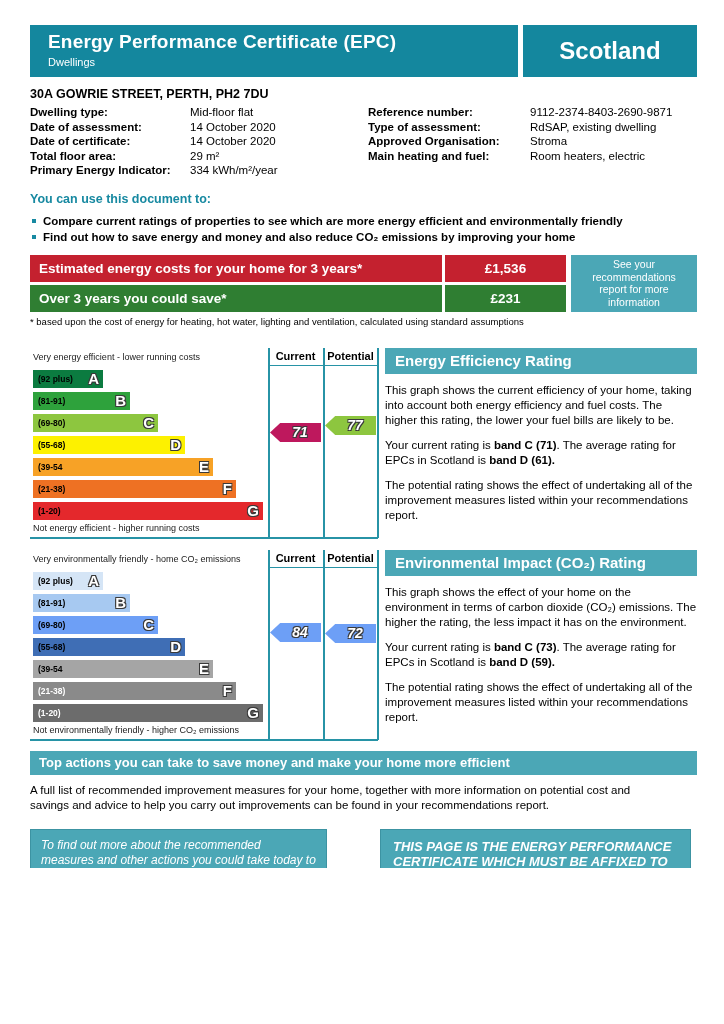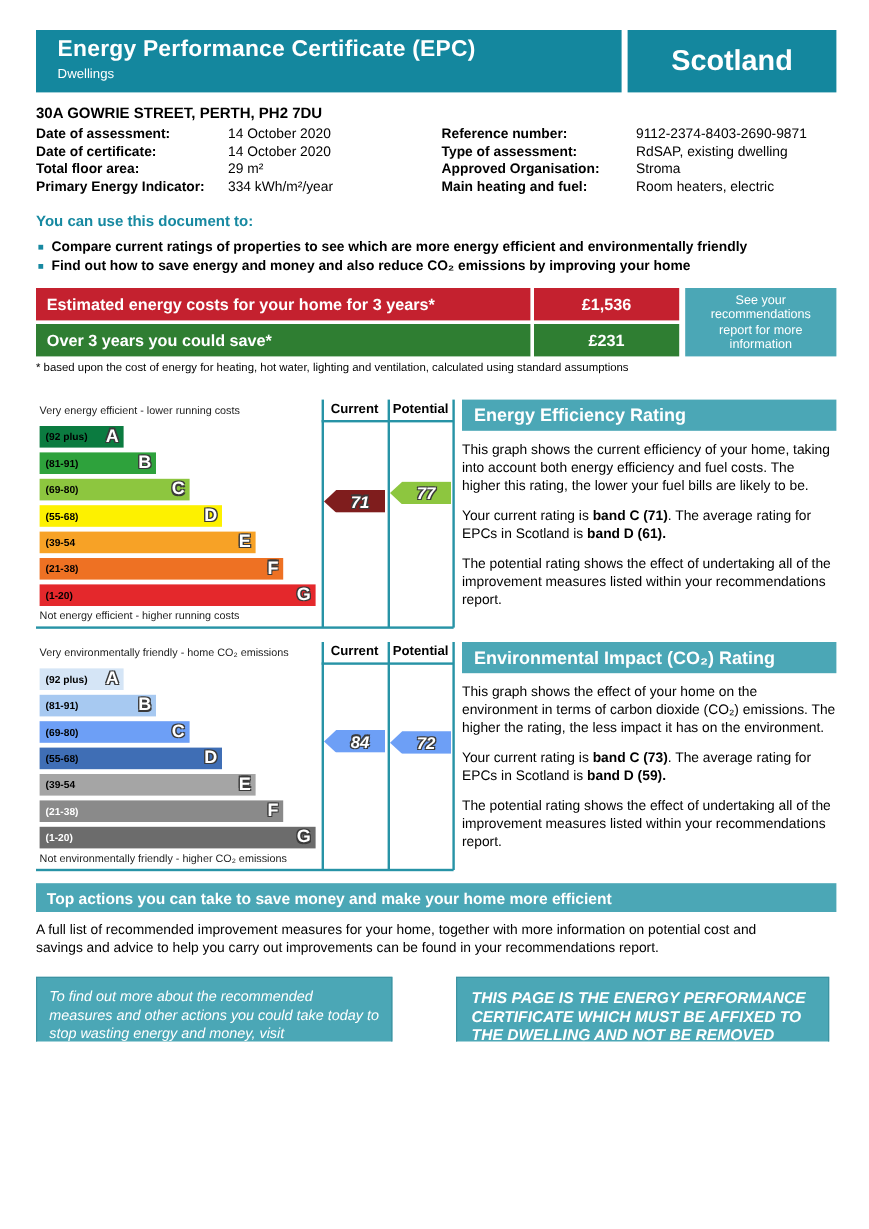--- a/index.html
+++ b/index.html
@@ -93,20 +93,24 @@
     </div>
     <div class="header-gap"></div>
     <div class="header-region">Scotland</div>
   </div>
 
   <div class="address">30A GOWRIE STREET, PERTH, PH2 7DU</div>
 
   <div class="details">
     <div class="details-col left">
       <div class="detail-row">
+          <span class="dl">Dwelling type:</span>
+          <span class="dv">Mid-floor flat</span>
+        </div>
+      <div class="detail-row">
           <span class="dl">Date of assessment:</span>
           <span class="dv">14 October 2020</span>
         </div>
       <div class="detail-row">
           <span class="dl">Date of certificate:</span>
           <span class="dv">14 October 2020</span>
         </div>
       <div class="detail-row">
           <span class="dl">Total floor area:</span>
           <span class="dv">29 m²</span>
@@ -182,21 +186,21 @@
           <span class="epc-range" style="color:#000000">(1-20)</span>
           <span class="epc-letter">G</span>
         </div>
         <div class="epc-vline" style="left:238px"></div>
         <div class="epc-vline" style="left:293px"></div>
         <div class="epc-vline" style="left:347px"></div>
         <div class="epc-hline" style="left:238px;top:17px;width:110px"></div>
         <div class="epc-hline" style="left:0;top:189px;width:348px;height:2px"></div>
         <div class="epc-colhead" style="left:239px;width:53px">Current</div>
         <div class="epc-colhead" style="left:294px;width:53px">Potential</div>
-        <div class="epc-arrow" style="top:75px;left:240px;width:51px;background:#7f1d1d">71</div>
+        <div class="epc-arrow" style="top:75px;left:240px;width:51px;background:#be185d">71</div>
         <div class="epc-arrow" style="top:68px;left:295px;width:51px;background:#8dc63f">77</div>
         <div class="epc-bottom-label">Not energy efficient - higher running costs</div>
       </div>
     <div class="chart-text">
       <div class="section-header">Energy Efficiency Rating</div>
       <p>This graph shows the current efficiency of your home, taking into account both energy efficiency and fuel costs. The higher this rating, the lower your fuel bills are likely to be.</p>
       <p><span>Your current rating is </span><b>band C (71)</b><span>. The average rating for EPCs in Scotland is </span><b>band D (61).</b></p>
       <p>The potential rating shows the effect of undertaking all of the improvement measures listed within your recommendations report.</p>
     </div>
   </div>

